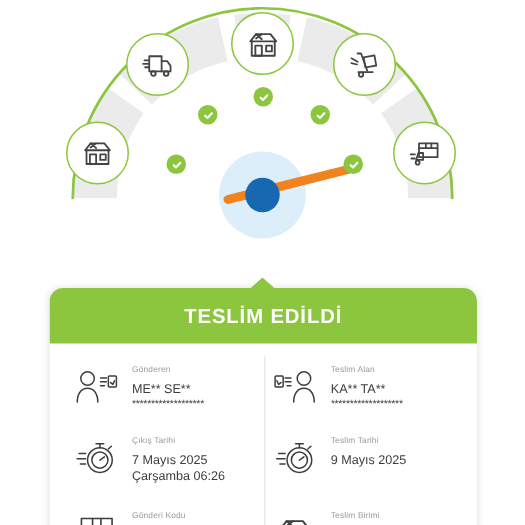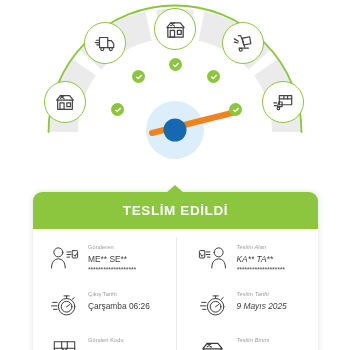--- a/index.html
+++ b/index.html
@@ -125,22 +125,21 @@
   }
   .cell {
     width: 50%;
     box-sizing: border-box;
     display: flex;
     align-items: flex-start;
     padding: 9px 6px 9px 14px;
     min-height: 46px;
   }
   .cell.rtl {
-    padding-left: 20px;
-    font-style: italic;
+    padding-left: 4px;
   }
   .cell-icon {
     flex: 0 0 auto;
     width: 34px;
     display: flex;
     align-items: center;
     justify-content: center;
     padding-top: 1px;
   }
   .cell-icon svg { display: block; }
@@ -342,20 +341,21 @@
               <circle cx="19" cy="17" r="6.2"></circle>
               <path d="M16 4.5 L22 4.5"></path>
               <path d="M19 4.5 L19 7.5"></path>
               <path d="M25.5 8.5 L27.8 6.4"></path>
               <path d="M19 17 L22.5 14.5"></path>
               <path d="M3 12 L8 12 M1.5 16 L8 16 M4 20 L8 20"></path>
             </svg>
           </span>
           <span class="cell-text">
             <span class="field-label" style="display:block">Çıkış Tarihi</span>
+            <span class="field-value" style="display:block">7 Mayıs 2025</span>
             <span class="field-value" style="display:block">Çarşamba 06:26</span>
           </span>
         </div>
 
         <div class="cell rtl">
           <span class="cell-icon">
             <svg width="28" height="26" viewBox="0 0 32 30" fill="none" stroke="#3d3d3d" stroke-width="1.15" stroke-linecap="round" stroke-linejoin="round">
               <circle cx="19" cy="17" r="9.5"></circle>
               <circle cx="19" cy="17" r="6.2"></circle>
               <path d="M16 4.5 L22 4.5"></path>

